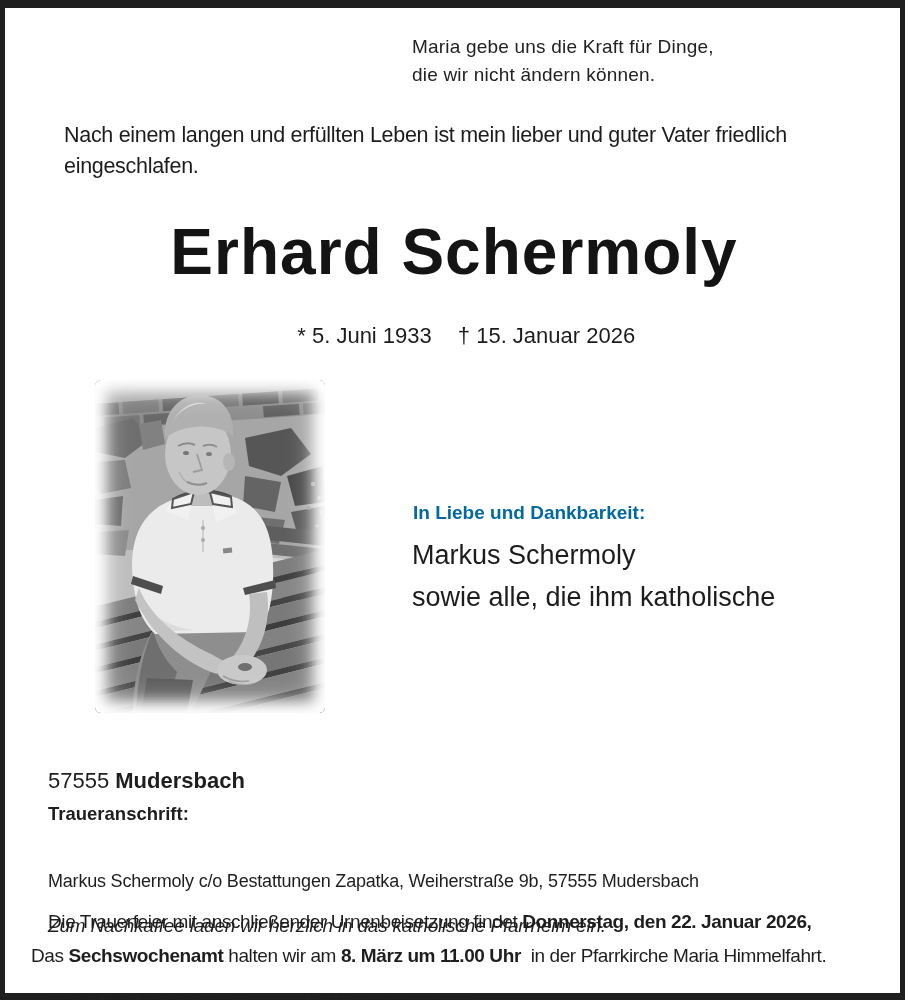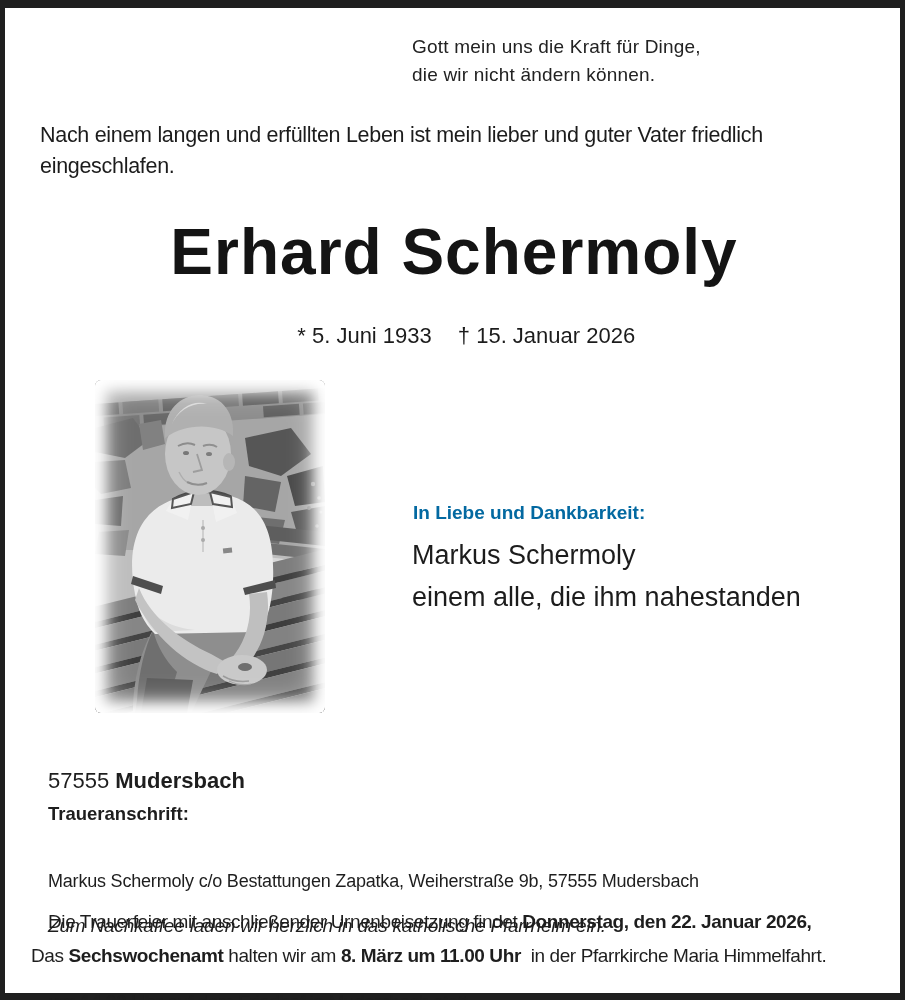--- a/index.html
+++ b/index.html
@@ -18,21 +18,21 @@
     border-style:solid; border-color:#1f1f1f;
     border-width:8px 5px 7px 5px;
     pointer-events:none;
   }
 
   .quote {
     position:absolute; left:412px; top:33px;
     font-size:19px; line-height:28px; color:#222; letter-spacing:0.2px;
   }
   .intro {
-    position:absolute; left:40px; top:120px;
+    position:absolute; left:64px; top:120px;
     font-size:21.5px; line-height:31px; letter-spacing:-0.3px; color:#1c1c1c;
   }
   .deceased-name {
     position:absolute; left:0; right:0; top:216px;
     text-align:center;
     font-size:64px; line-height:72px; letter-spacing:1px;
     font-weight:700; color:#141414;
   }
   .dates {
     position:absolute; left:0; right:0; top:297px;
@@ -76,21 +76,21 @@
   .seg-b { font-weight:700;margin-top:15px; }
 </style>
 </head>
 <body>
 
 <div class="page">
 
   <div class="frame"></div>
 
   <div class="quote">
-    <div>Gott mein uns die Kraft für Dinge,</div>
+    <div>Maria gebe uns die Kraft für Dinge,</div>
     <div>die wir nicht ändern können.</div>
   </div>
 
   <div class="intro">
     <div>Nach einem langen und erfüllten Leben ist mein lieber und guter Vater friedlich</div>
     <div>eingeschlafen.</div>
   </div>
 
   <div class="deceased-name">Erhard Schermoly</div>
 
@@ -204,21 +204,21 @@
       <ellipse cx="114" cy="74" rx="3" ry="2" fill="#7d7d7d"></ellipse>
       <path d="M102,74 L107,90 L98,92" stroke="#9d9d9d" stroke-width="1.8" fill="none"></path>
       <path d="M92,102 q10,5 20,1" stroke="#8f8f8f" stroke-width="2" fill="none"></path>
       <path d="M84,92 q4,8 8,10" stroke="#aeaeae" stroke-width="1.4" fill="none"></path>
     </svg>
     <div class="vignette"></div>
   </div>
 
   <div class="mourn-heading">In Liebe und Dankbarkeit:</div>
   <div class="mourn-name">Markus Schermoly</div>
-  <div class="mourn-line">einem alle, die ihm nahestanden</div>
+  <div class="mourn-line">sowie alle, die ihm katholische</div>
 
   <div class="place"><span>57555 </span><span class="seg-b">Mudersbach</span></div>
 
   <div class="addr-head">Traueranschrift:</div>
   <div class="addr-line">Markus Schermoly c/o Bestattungen Zapatka, Weiherstraße 9b, 57555 Mudersbach</div>
 
   <div class="service">
     <div><span>Die Trauerfeier mit anschließender Urnenbeisetzung findet </span><span class="seg-b">Donnerstag, den 22. Januar 2026,</span></div>
     <div><span class="seg-b">um 14.00 Uhr</span><span> auf dem Friedhof in Mudersbach statt.</span></div>
   </div>

